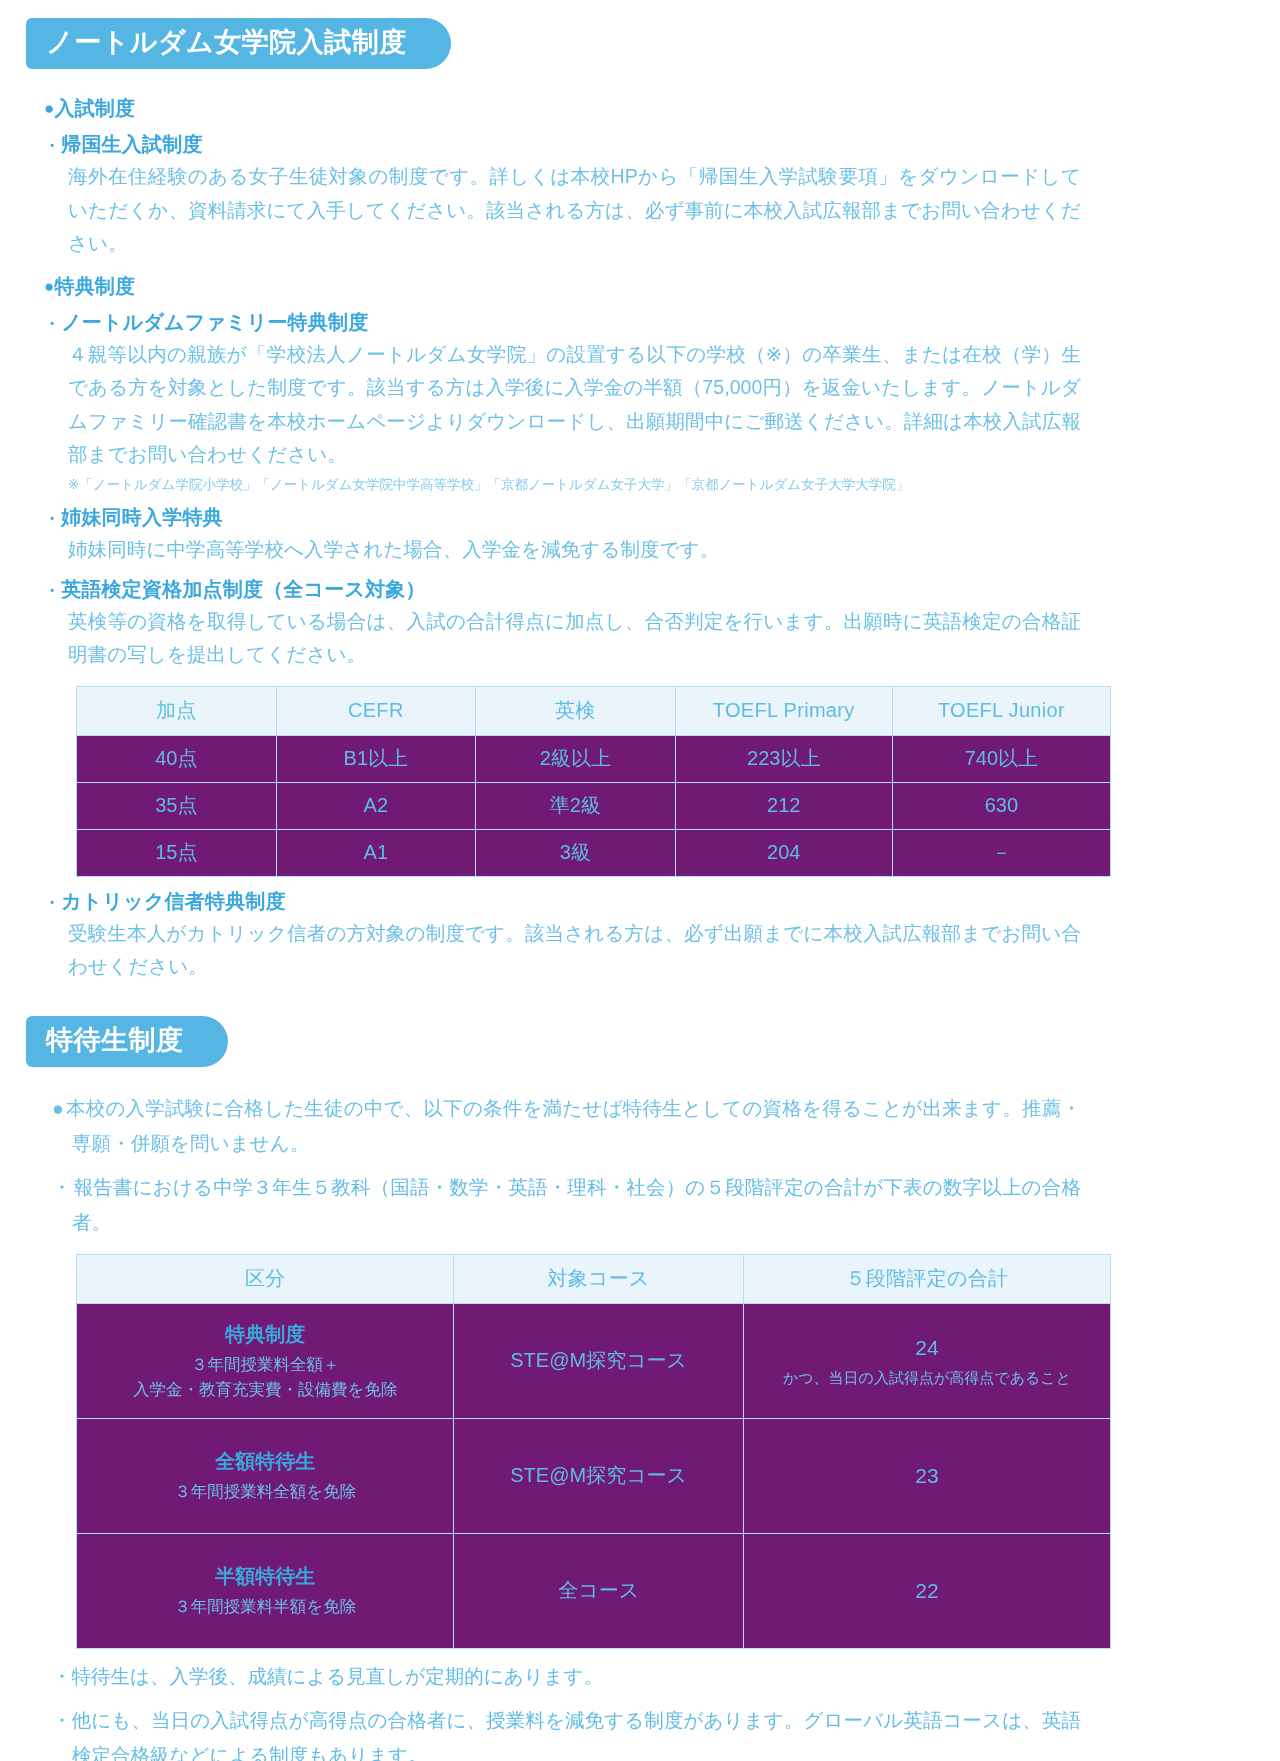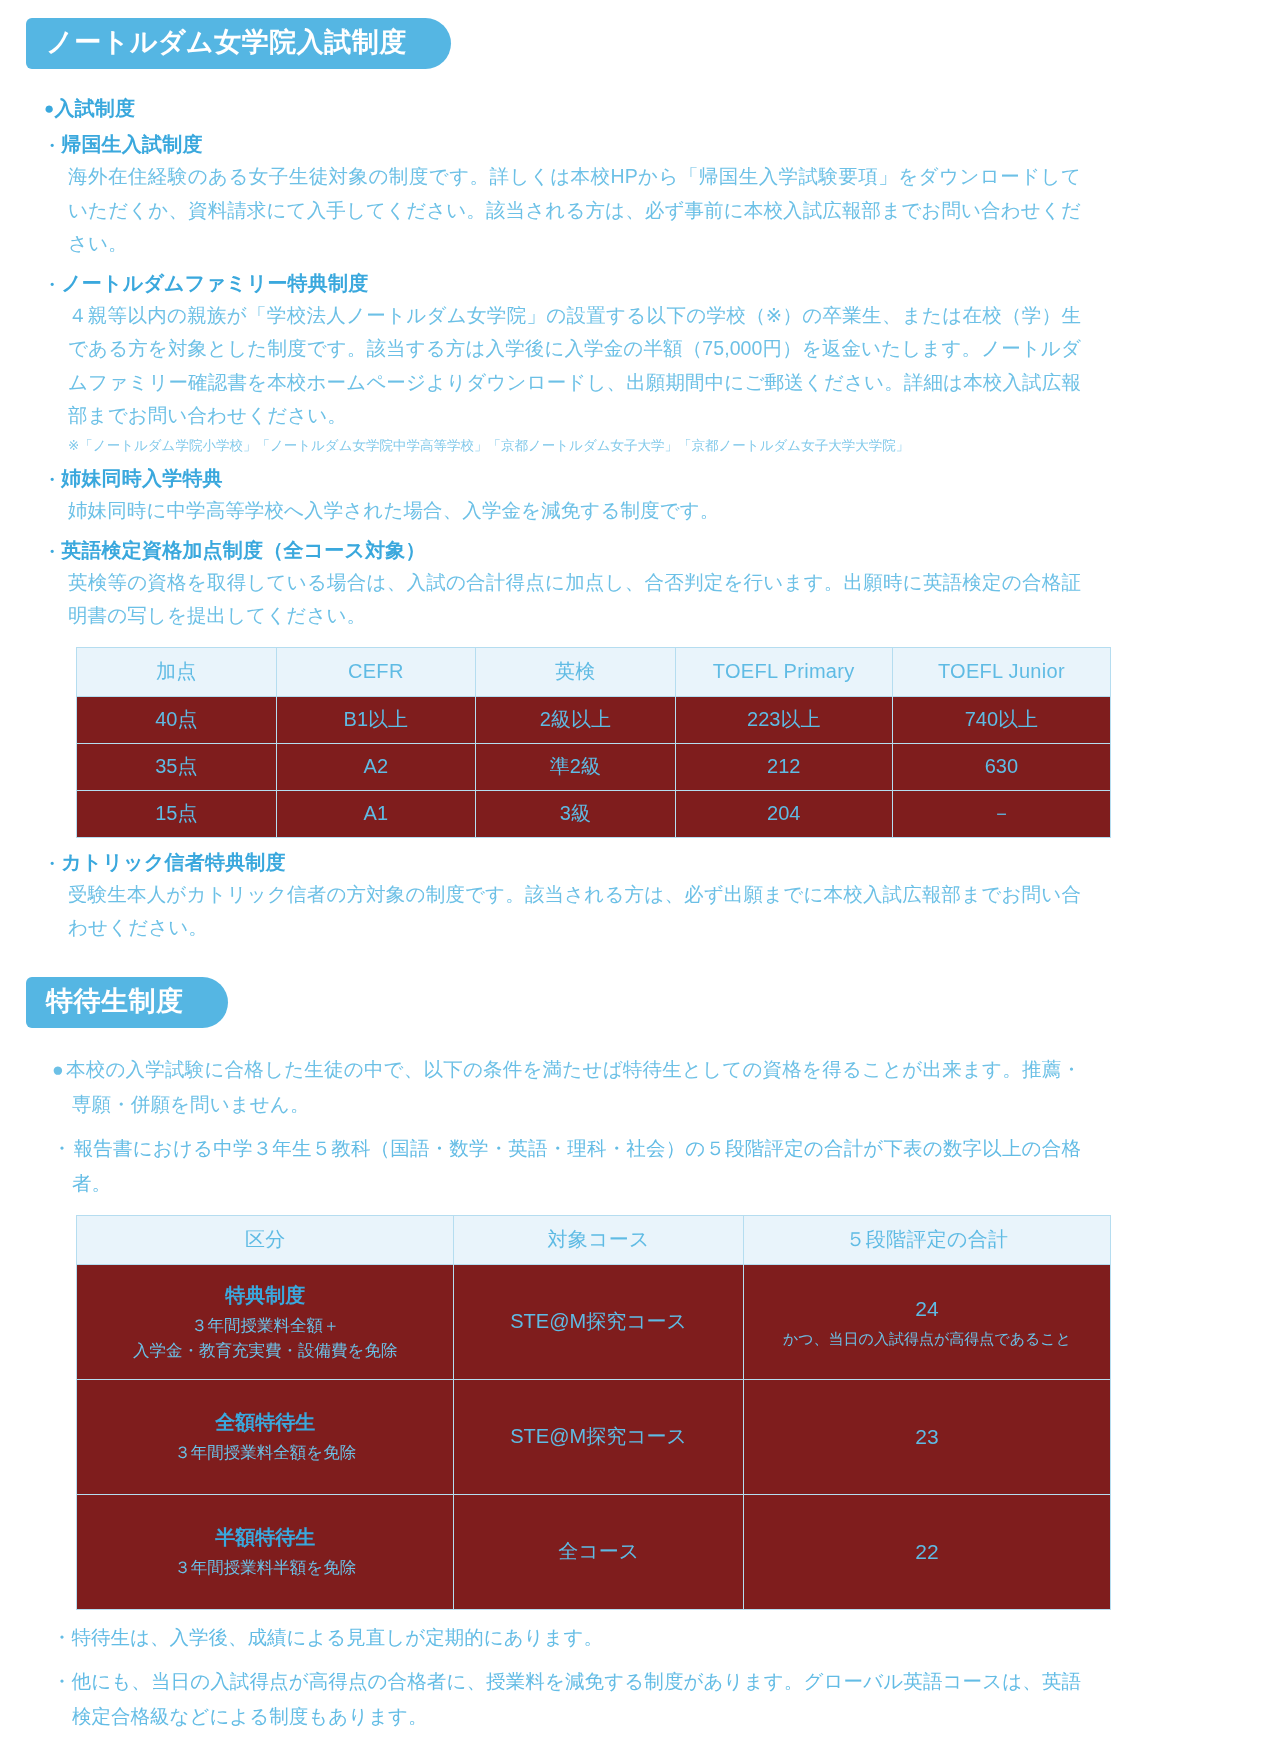--- a/index.html
+++ b/index.html
@@ -95,21 +95,21 @@
   }
   .hang .mark { margin-right: 2px; }
   .hang.dot { font-weight: normal; color: #63bce5; }
 
   
   table {
     border-collapse: collapse;
     margin: 14px 0 10px 50px;
     font-size: 20px;
     color: #5fbbe4;
-    background: #7f1d1d;
+    background: #701a75;
   }
   table.eiken { width: 1035px; }
   table.scholar { width: 1035px; }
 
   table th, table td {
     border: 1px solid #b5ddf0;
     text-align: center;
     vertical-align: middle;
     font-weight: normal;
   }
@@ -192,20 +192,23 @@
   <div class="h-dot">
     <span class="mark">●</span><span>入試制度</span>
   </div>
 
   <div class="h-bullet">
     <span class="mark">・</span><span>帰国生入試制度</span>
   </div>
   <p class="para">海外在住経験のある女子生徒対象の制度です。詳しくは本校HPから「帰国生入学試験要項」をダウンロードしていただくか、資料請求にて入手してください。該当される方は、必ず事前に本校入試広報部までお問い合わせください。</p>
 
   
+  <div class="h-dot">
+    <span class="mark">●</span><span>特典制度</span>
+  </div>
 
   <div class="h-bullet">
     <span class="mark">・</span><span>ノートルダムファミリー特典制度</span>
   </div>
   <p class="para tight">４親等以内の親族が「学校法人ノートルダム女学院」の設置する以下の学校（※）の卒業生、または在校（学）生である方を対象とした制度です。該当する方は入学後に入学金の半額（75,000円）を返金いたします。ノートルダムファミリー確認書を本校ホームページよりダウンロードし、出願期間中にご郵送ください。詳細は本校入試広報部までお問い合わせください。</p>
   <p class="note">※「ノートルダム学院小学校」「ノートルダム女学院中学高等学校」「京都ノートルダム女子大学」「京都ノートルダム女子大学大学院」</p>
 
   <div class="h-bullet">
     <span class="mark">・</span><span>姉妹同時入学特典</span>
   </div>

